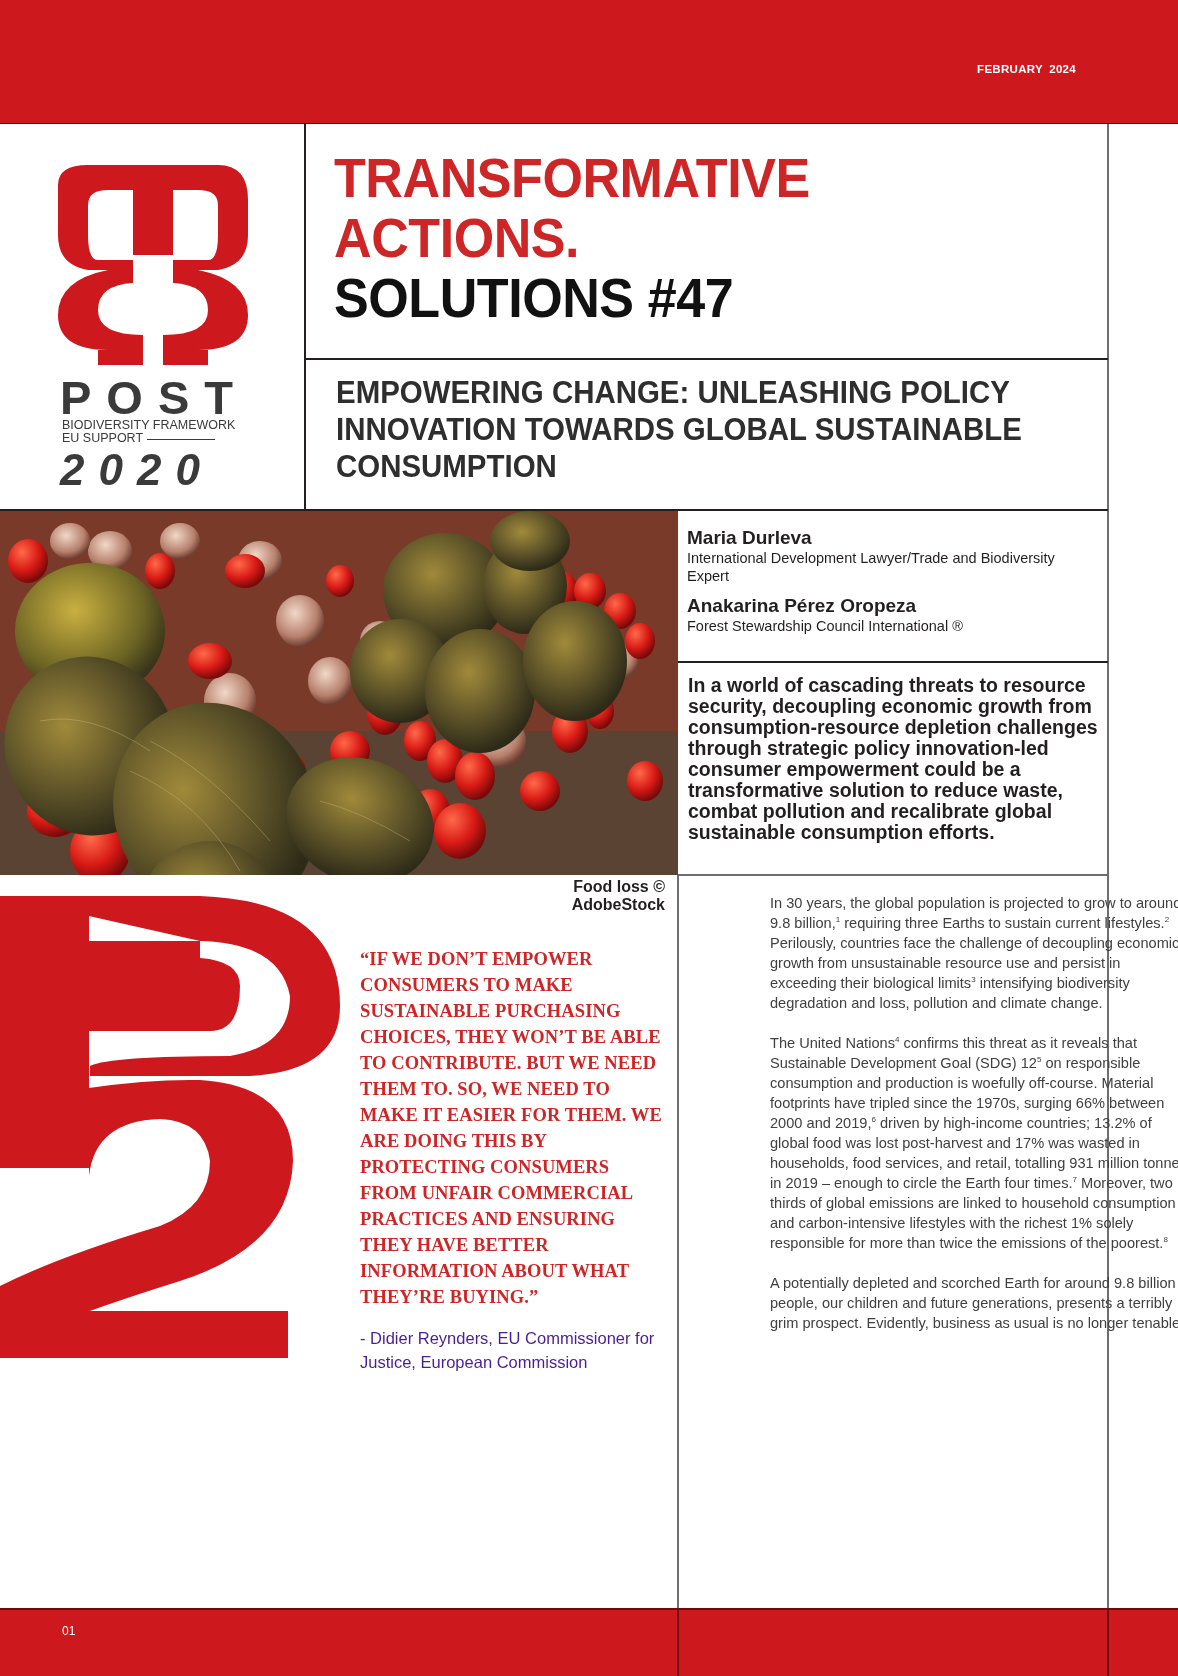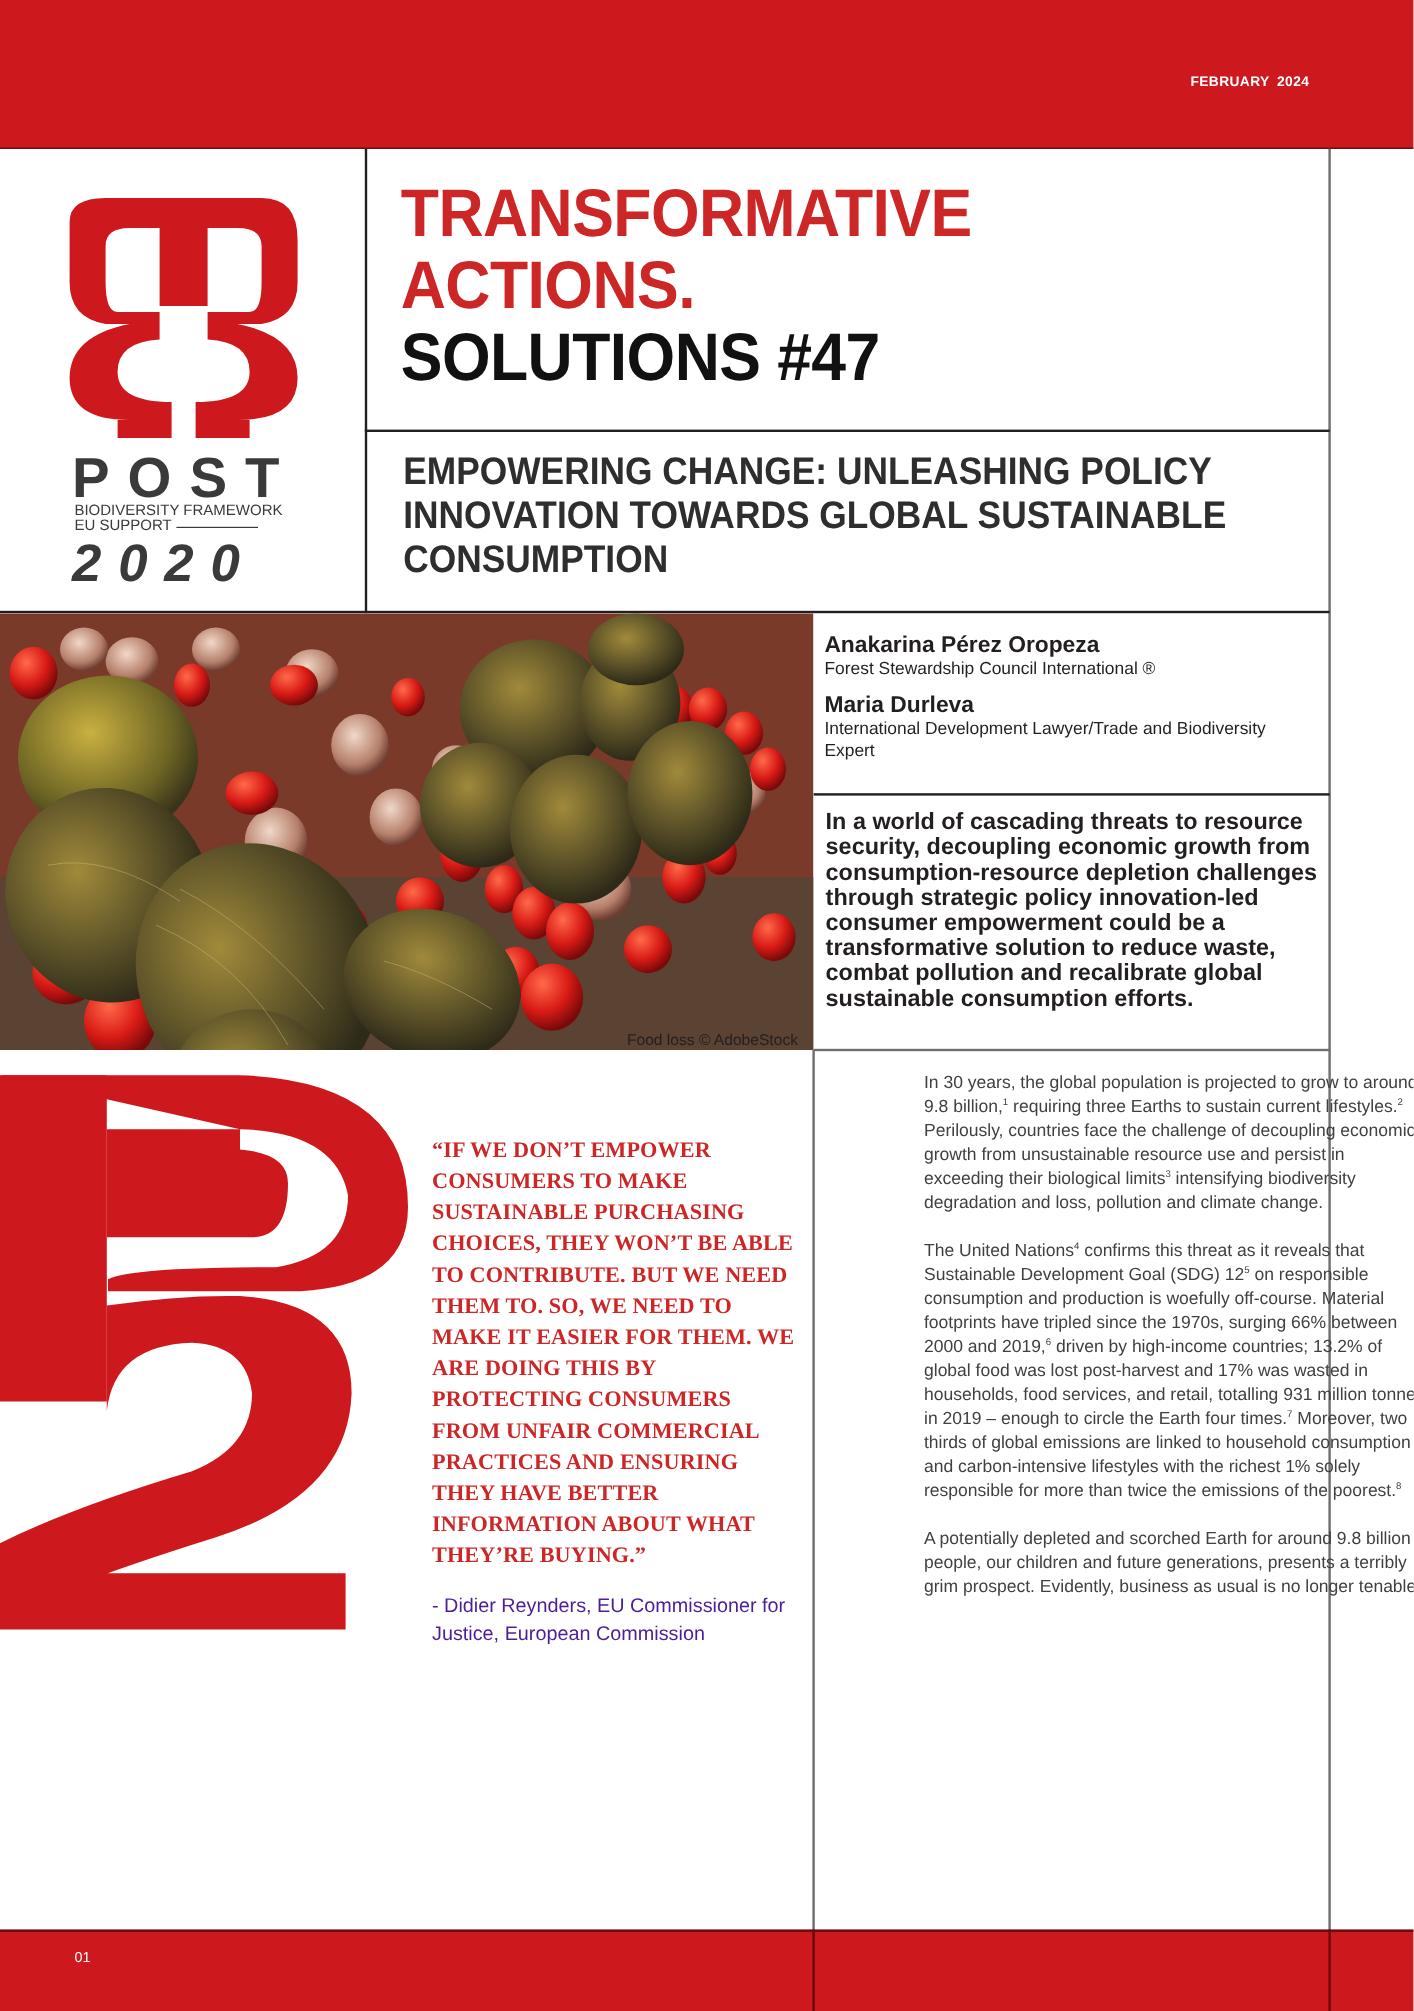--- a/index.html
+++ b/index.html
@@ -1,37 +1,37 @@
 <!DOCTYPE html>
 <html><head>
 <meta charset="utf-8">
 <style>
   * { box-sizing: border-box; margin: 0; padding: 0; }
   html, body { width: 1178px; height: 1676px; background: #ffffff; overflow: hidden; }
   body { position: relative; font-family: "Liberation Sans", sans-serif; color: #231f20; }
 
   .topbar { position: absolute; left: 0; top: 0; width: 1178px; height: 124px; background: #cd181d; border-bottom: 1px solid #4a0a0b; }
-  .date { position: absolute; right: 87px; top: 63px; color: #fff; font-weight: 700; font-size: 11.5px; letter-spacing: 0.3px; word-spacing: 3px; }
+  .date { position: absolute; right: 102px; top: 63px; color: #fff; font-weight: 700; font-size: 11.5px; letter-spacing: 0.3px; word-spacing: 3px; }
 
   .vline { position: absolute; background: #6e6e6e; width: 2px; }
   .hline { position: absolute; background: #231f20; height: 1.5px; }
 
   .logo { position: absolute; left: 48px; top: 165px; width: 210px; height: 320px; }
   .logo-post { position: absolute; left: 60px; top: 370px; font-size: 47px; font-weight: 700; letter-spacing: 15px; color: #3a3a3a; }
   .logo-sub { position: absolute; left: 62px; top: 419px; font-size: 12.5px; line-height: 13px; color: #3a3a3a; }
   .logo-sub .rule { display: inline-block; width: 68px; border-bottom: 1px solid #3a3a3a; margin-left: 4px; vertical-align: 2px; }
   .logo-year { position: absolute; left: 60px; top: 445px; font-size: 44px; font-weight: 700; letter-spacing: 14px; color: #3a3a3a; font-style: italic; }
 
   .title { position: absolute; left: 334px; top: 148px; width: 760px; font-weight: 700; font-size: 56px; line-height: 60px; transform: scaleX(0.93); transform-origin: left top; letter-spacing: -0.5px; }
   .title .red { color: #cd2626; display: block; }
   .title .black { color: #111; display: block; }
   .subtitle { position: absolute; left: 336px; top: 374px; width: 760px; font-weight: 700; font-size: 32px; line-height: 37px; color: #2e2e2e; transform: scaleX(0.92); transform-origin: left top; }
 
   .photo { position: absolute; left: 0; top: 511px; width: 678px; height: 364px; overflow: hidden; }
-  .caption { position: absolute; left: 480px; top: 859px; width: 185px; text-align: right; font-size: 13px; color: #231f20; }
+  .caption { position: absolute; left: 480px; top: 878px; width: 185px; text-align: right; font-size: 16px; color: #231f20; font-weight: bold; }
 
   .authors { position: absolute; left: 687px; top: 527px; width: 410px; }
   .author-name { font-weight: 700; font-size: 19px; color: #231f20; line-height: 22px; }
   .author-role { font-size: 14.5px; line-height: 18px; color: #231f20; margin-bottom: 10px; }
 
   .lead { position: absolute; left: 688px; top: 675px; width: 420px; font-weight: 700; font-size: 19.5px; line-height: 21px; color: #231f20; }
 
   .body-text { position: absolute; left: 726px; top: 893px; width: 420px; font-size: 14.6px; line-height: 20px; color: #404040; margin-left: 44px; }
   .body-text p { margin-bottom: 20px; }
   sup { font-size: 8px; vertical-align: 6px; line-height: 0; }
@@ -166,26 +166,26 @@
         <path d="M130,260 Q200,290 240,360"></path>
       <path d="M40,210 Q90,200 150,240"></path>
         <path d="M320,290 Q360,300 410,330"></path>
     </g>
   </svg>
 </div>
 <div class="caption">Food loss © AdobeStock</div>
 
 <div class="authors">
   <div>
+    <div class="author-name">Maria Durleva</div>
+    <div class="author-role">International Development Lawyer/Trade and Biodiversity Expert</div>
+  </div>
+  <div>
     <div class="author-name">Anakarina Pérez Oropeza</div>
     <div class="author-role">Forest Stewardship Council International ®</div>
-  </div>
-  <div>
-    <div class="author-name">Maria Durleva</div>
-    <div class="author-role">International Development Lawyer/Trade and Biodiversity Expert</div>
   </div>
 </div>
 
 <p class="lead">In a world of cascading threats to resource security, decoupling economic growth from consumption-resource depletion challenges through strategic policy innovation-led consumer empowerment could be a transformative solution to reduce waste, combat pollution and recalibrate global sustainable consumption efforts.</p>
 
 <div class="body-text">
   <p><span>In 30 years, the global population is projected to grow to around 9.8 billion,</span><sup>1</sup><span> requiring three Earths to sustain current lifestyles.</span><sup>2</sup><span> Perilously, countries face the challenge of decoupling economic growth from unsustainable resource use and persist in exceeding their biological limits</span><sup>3</sup><span> intensifying biodiversity degradation and loss, pollution and climate change.</span></p>
   <p><span>The United Nations</span><sup>4</sup><span> confirms this threat as it reveals that Sustainable Development Goal (SDG) 12</span><sup>5</sup><span> on responsible consumption and production is woefully off-course. Material footprints have tripled since the 1970s, surging 66% between 2000 and 2019,</span><sup>6</sup><span> driven by high-income countries; 13.2% of global food was lost post-harvest and 17% was wasted in households, food services, and retail, totalling 931 million tonnes in 2019 – enough to circle the Earth four times.</span><sup>7</sup><span> Moreover, two thirds of global emissions are linked to household consumption and carbon-intensive lifestyles with the richest 1% solely responsible for more than twice the emissions of the poorest.</span><sup>8</sup></p>
   <p>A potentially depleted and scorched Earth for around 9.8 billion people, our children and future generations, presents a terribly grim prospect. Evidently, business as usual is no longer tenable.</p>
 </div>

